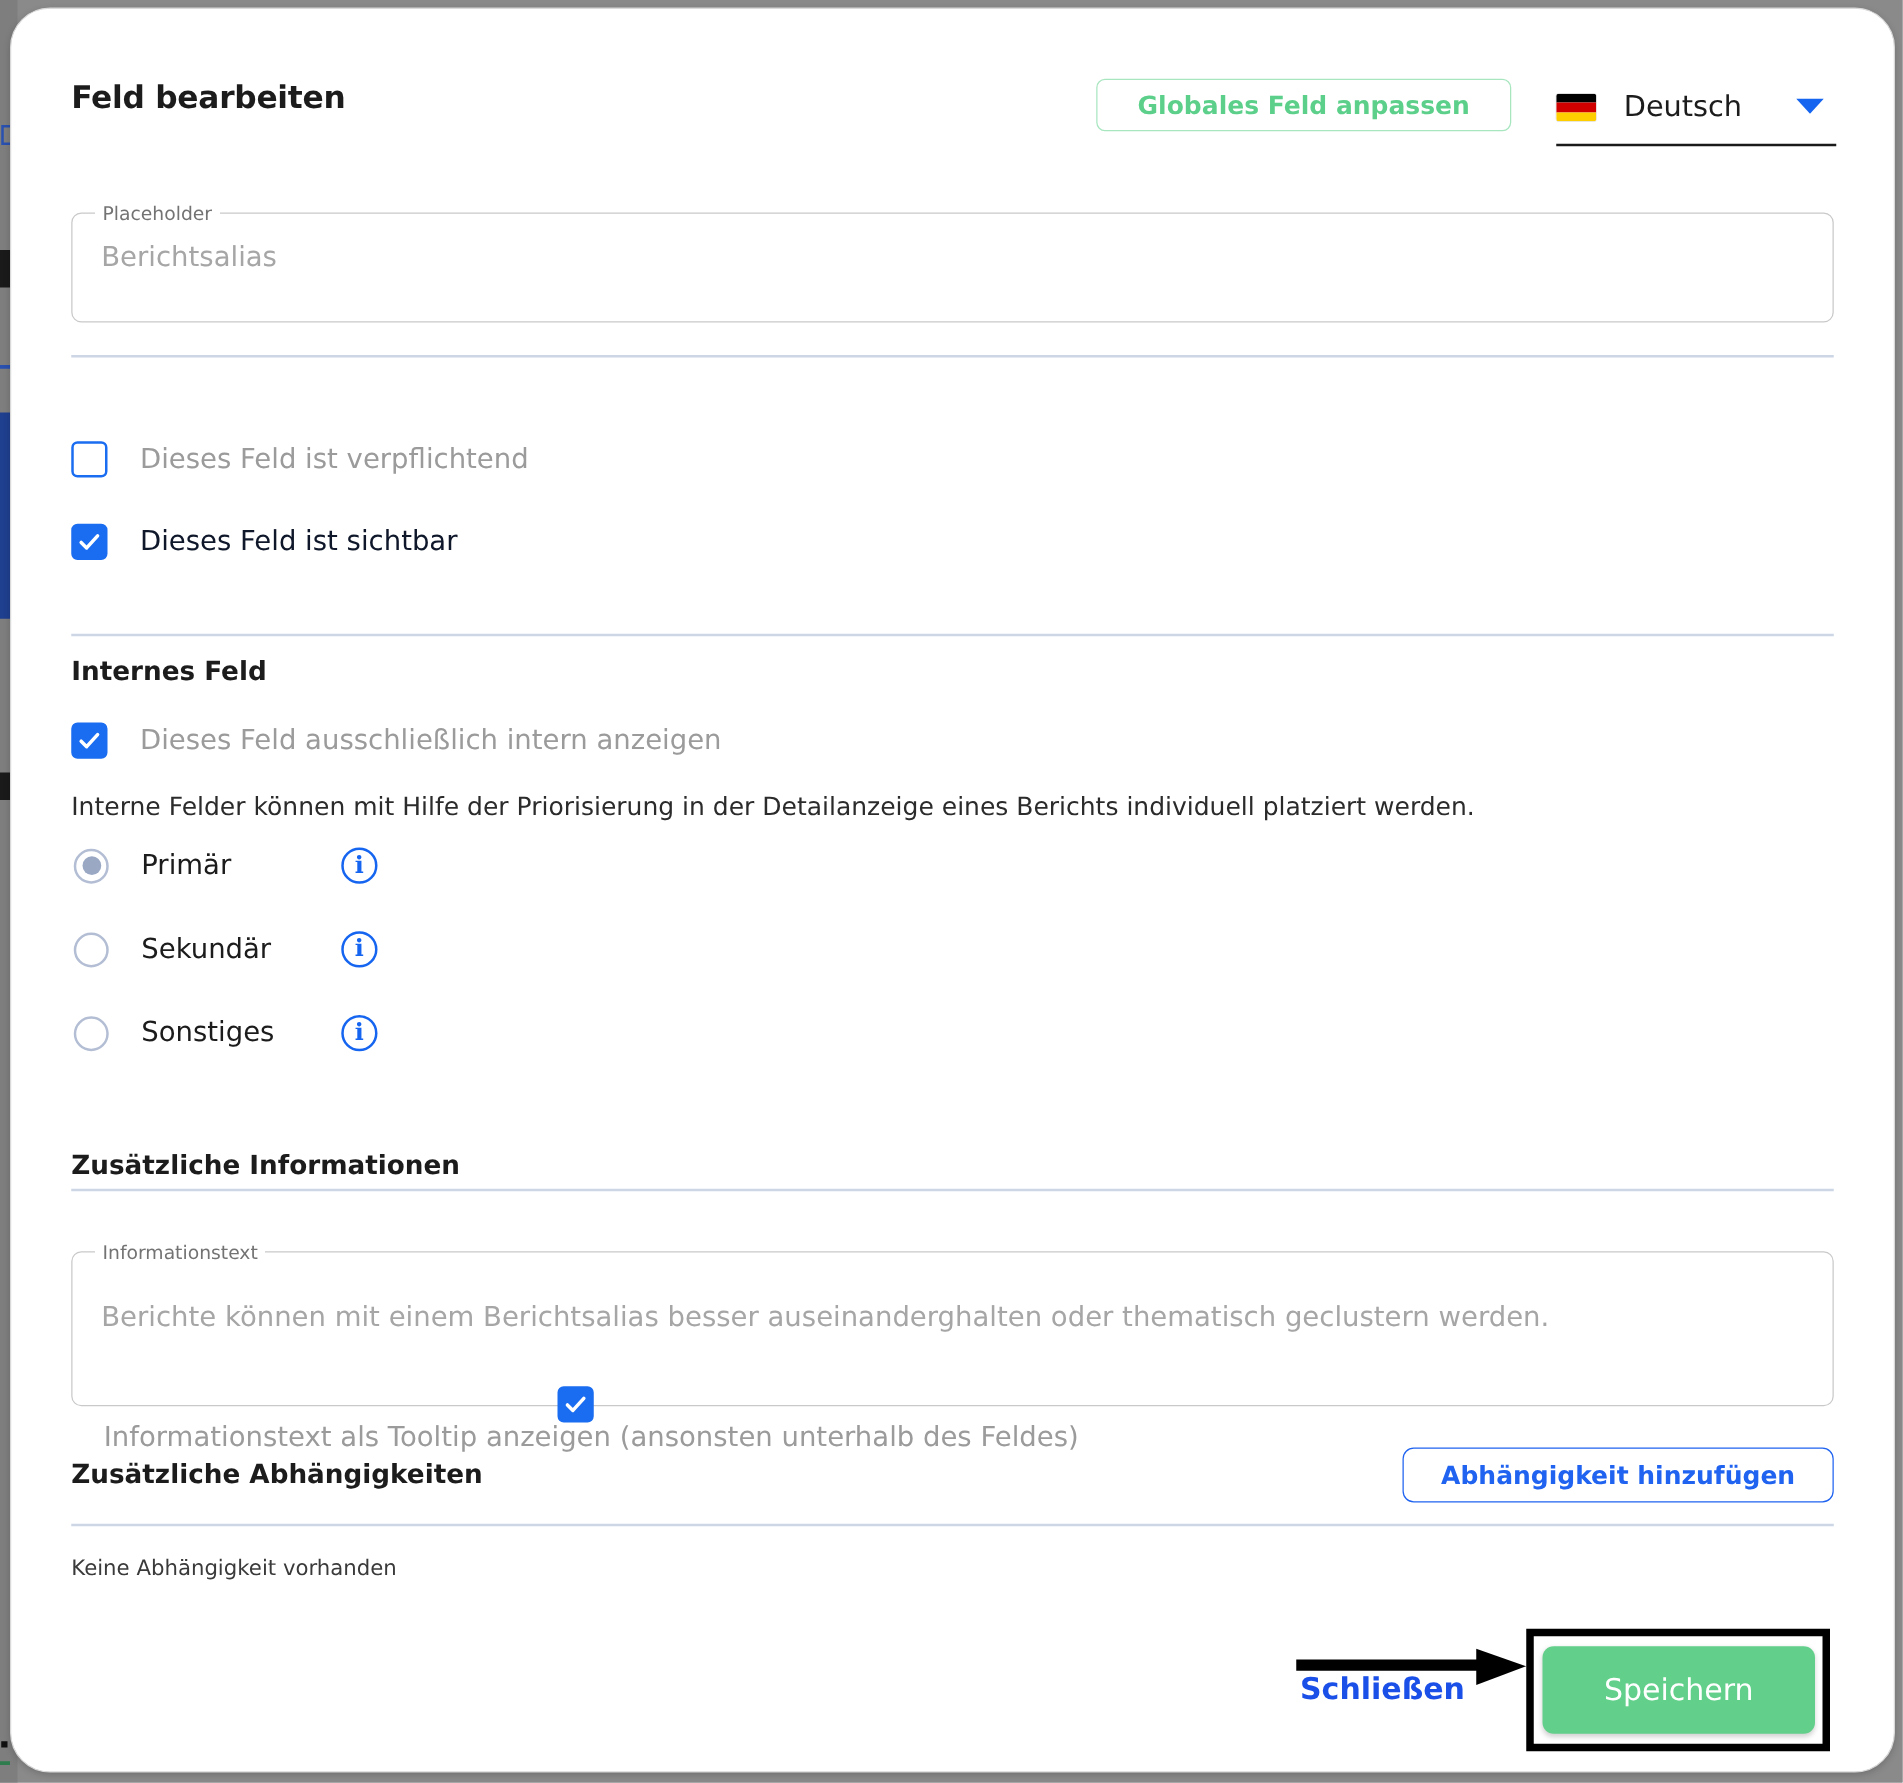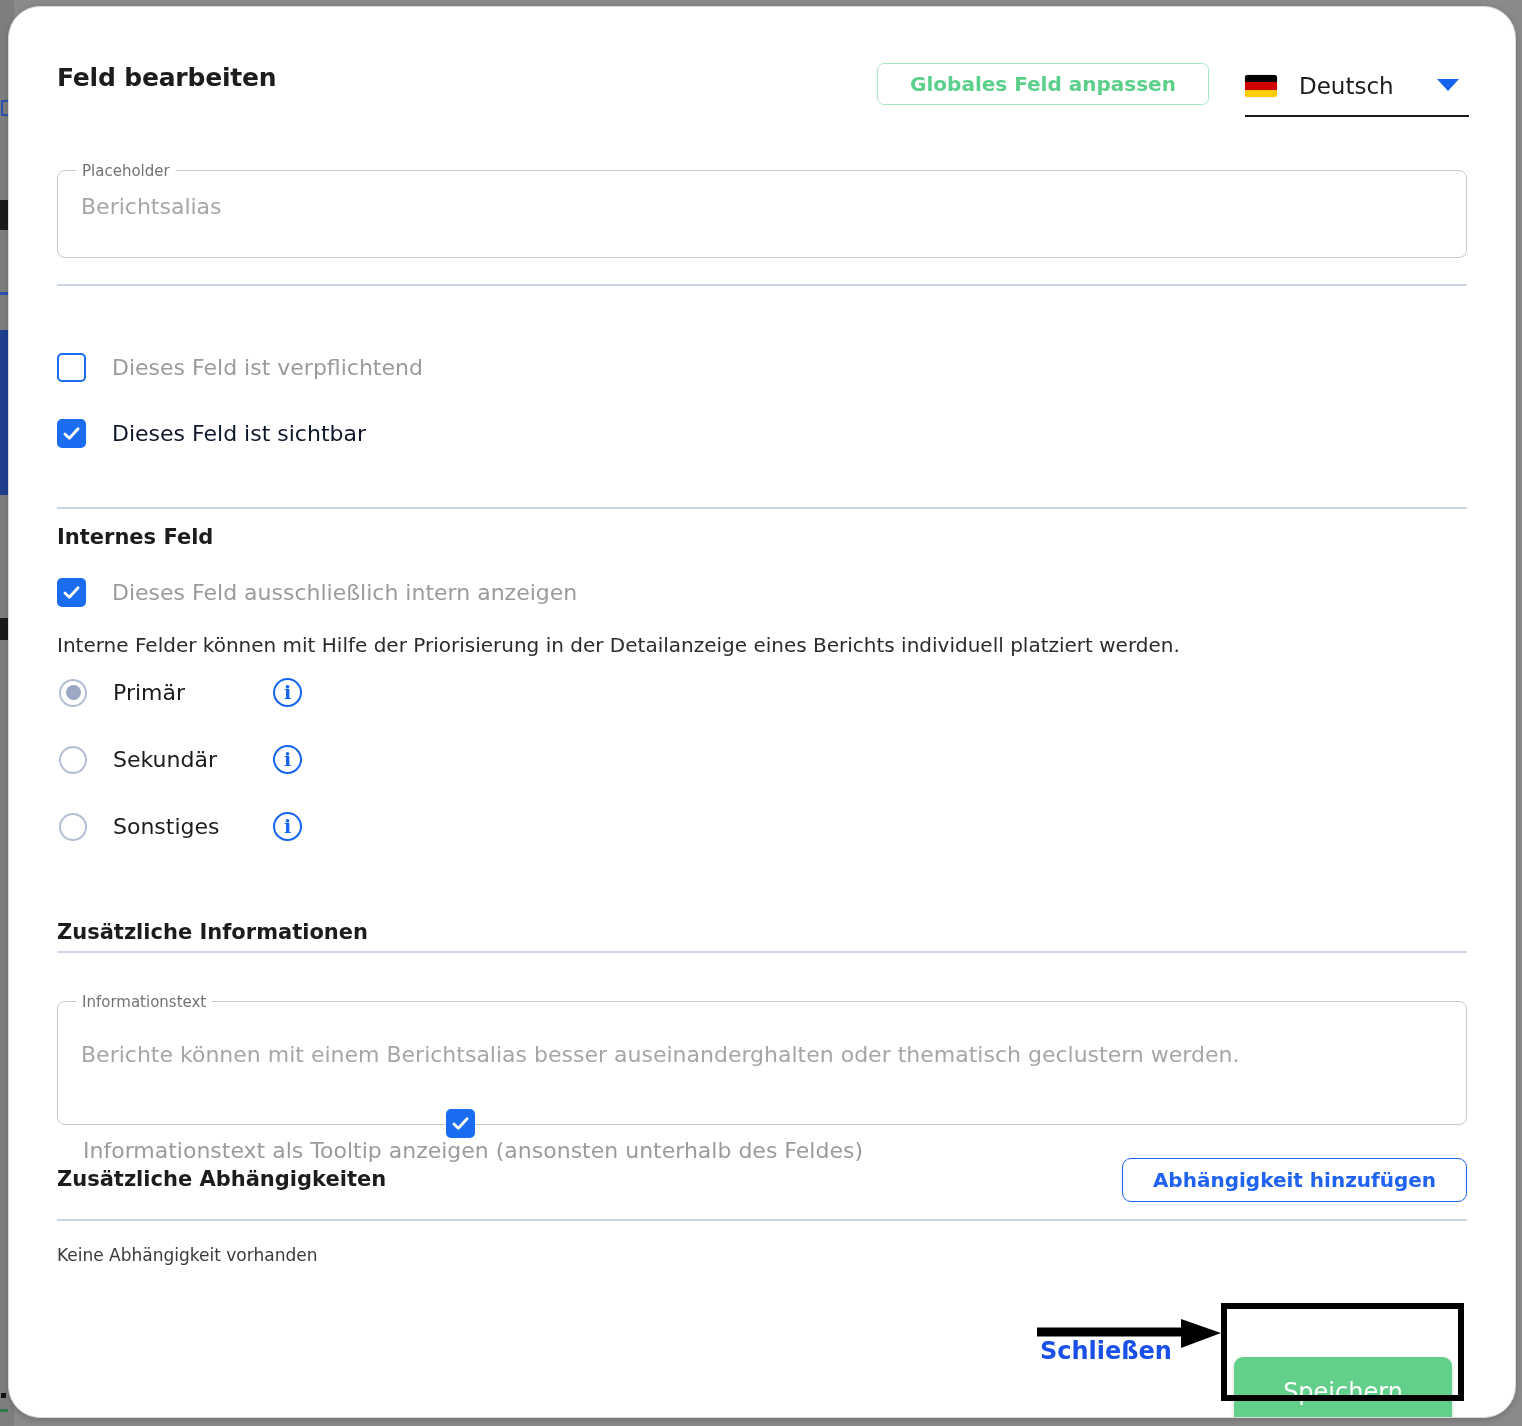--- a/index.html
+++ b/index.html
@@ -229,21 +229,20 @@
   .save-btn {
     position: absolute; left: 1225px; top: 1310px;
     width: 218px; height: 70px;
     background: #62d08a;
     border: none; border-radius: 9px;
     color: #ffffff; font-size: 24px;
     display: flex; align-items: center; justify-content: center;
     cursor: pointer;
     box-shadow: 0 2px 4px rgba(0,0,0,0.18);
     font-family: "DejaVu Sans", "Liberation Sans", sans-serif;
-    margin-top: 40px;
   }
   
   .annot-box {
     position: absolute; left: 1212px; top: 1296px;
     width: 243px; height: 98px;
     border: 6px solid #000;
     pointer-events: none;
   }
   .annot-arrow {
     position: absolute; left: 1026px; top: 1310px;

